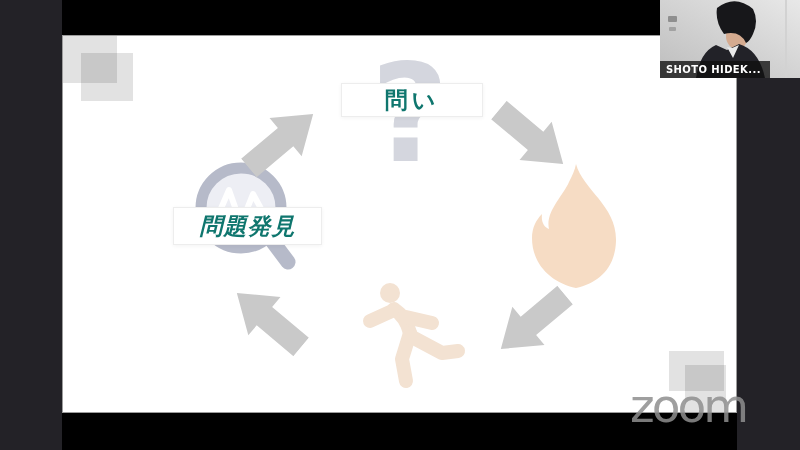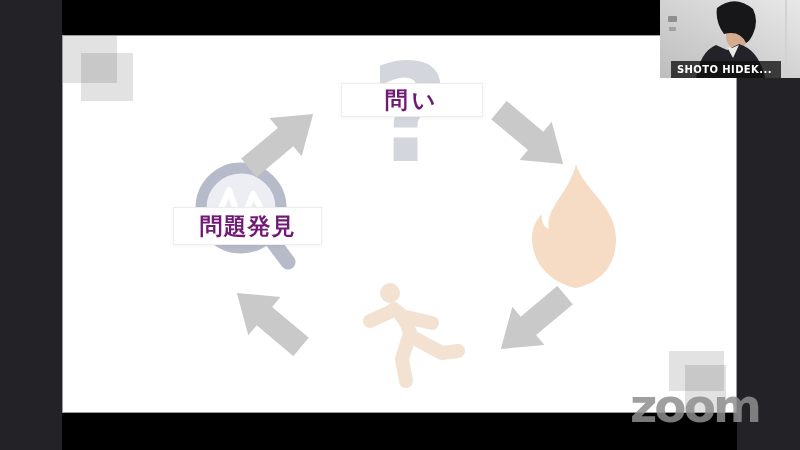--- a/index.html
+++ b/index.html
@@ -19,37 +19,37 @@
   .decor.tl1{left:0;top:0;width:54px;height:47px;}
   .decor.tl2{left:18px;top:17px;width:52px;height:48px;}
   .decor.br1{left:606px;top:315px;width:55px;height:40px;}
   .decor.br2{left:622px;top:329px;width:41px;height:47px;}
 
   .qmark{position:absolute;left:281px;top:8px;width:132px;text-align:center;
          font-size:135px;line-height:1.05;font-weight:bold;color:#d4d6de;}
 
   .node-label{position:absolute;display:flex;align-items:center;justify-content:center;
         background:#ffffff;border:1px solid #ededed;box-shadow:0 1px 4px rgba(0,0,0,0.05);
-        font-weight:bold;color:#701a75;z-index:3;}
+        font-weight:bold;color:#0f766e;z-index:3;}
   .lbl-question{left:278px;top:47px;width:140px;height:32px;font-size:23px;letter-spacing:4px;}
   .lbl-motivation{left:441px;top:170px;width:166px;height:36px;font-size:21px;letter-spacing:1px;}
   .lbl-action{left:278px;top:276px;width:140px;height:34px;font-size:23px;letter-spacing:4px;}
-  .lbl-problem{left:110px;top:171px;width:147px;height:36px;font-size:23px;letter-spacing:1px;}
+  .lbl-problem{left:110px;top:171px;width:147px;height:36px;font-size:23px;letter-spacing:1px;font-style:italic;}
 
   .icon-wrap{position:absolute;z-index:1;}
   .arrow{position:absolute;width:84px;height:58px;z-index:2;}
 
   
   .video-tile{position:absolute;left:660px;top:0;width:140px;height:78px;overflow:hidden;z-index:5;}
   .name-tag{position:absolute;left:0;bottom:0;height:17px;line-height:17px;
             background:rgba(15,15,15,0.78);color:#ffffff;font-size:10px;font-weight:bold;
-            padding:0 9px 0 6px;letter-spacing:0.4px;white-space:nowrap;margin-left:11px;}
+            padding:0 9px 0 6px;letter-spacing:0.4px;white-space:nowrap;}
 
   .watermark{position:absolute;left:630px;top:378px;z-index:6;
-             font-size:47px;font-weight:bold;letter-spacing:-3px;
+             font-size:47px;font-weight:normal;letter-spacing:-3px;
              color:#8f8f8f;opacity:0.85;}
 </style>
 </head>
 <body>
 
 <div id="root">
 
   <div class="side-strip strip-left"></div>
   <div class="side-strip strip-right"></div>
 

